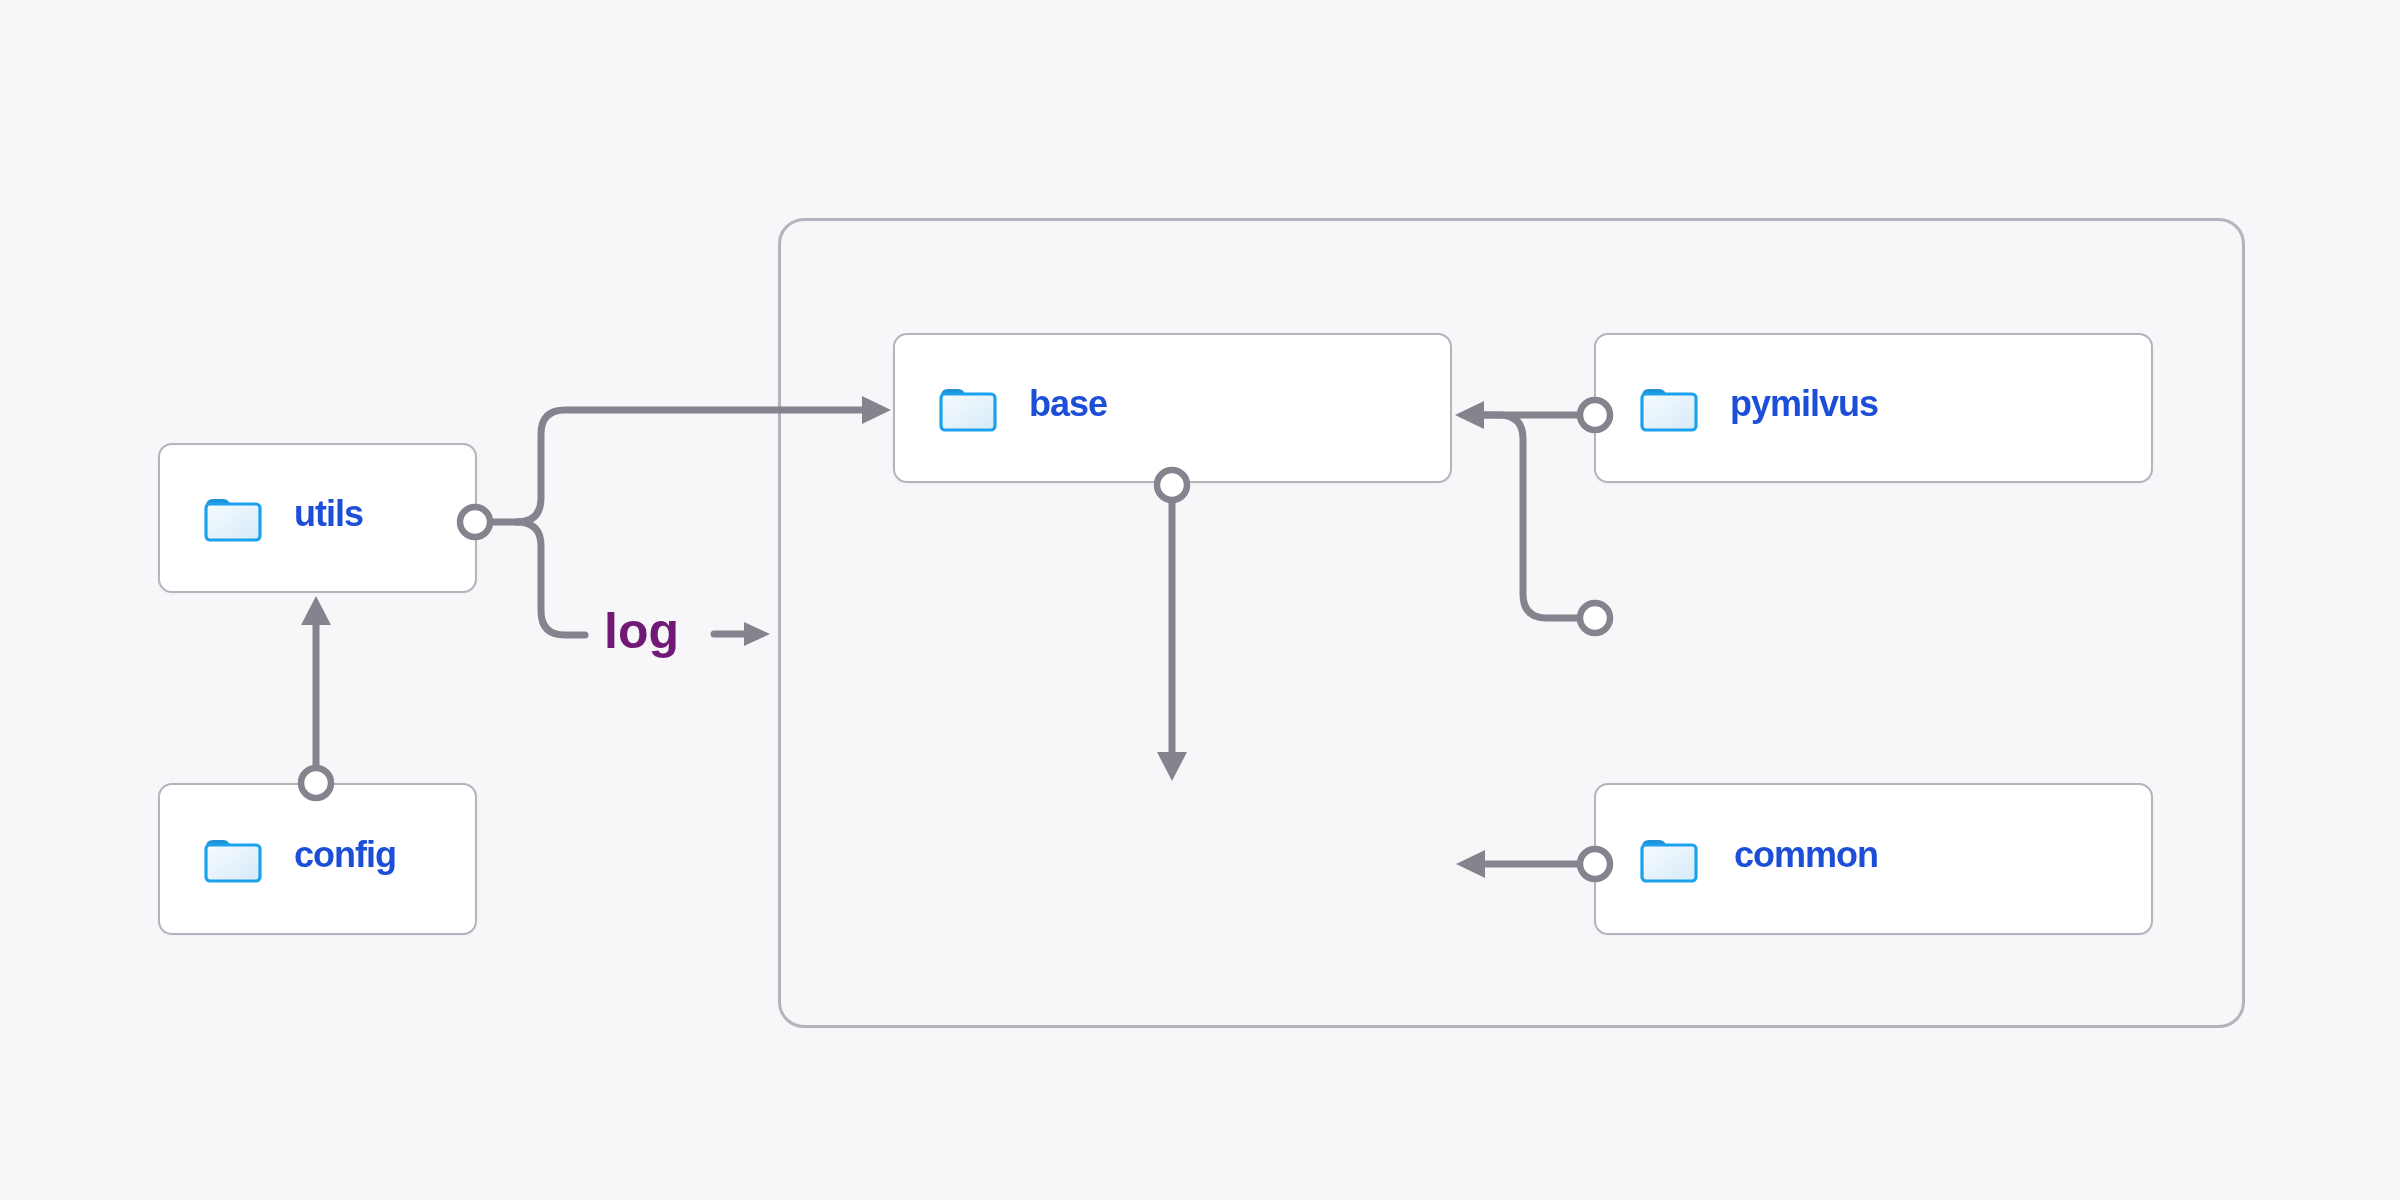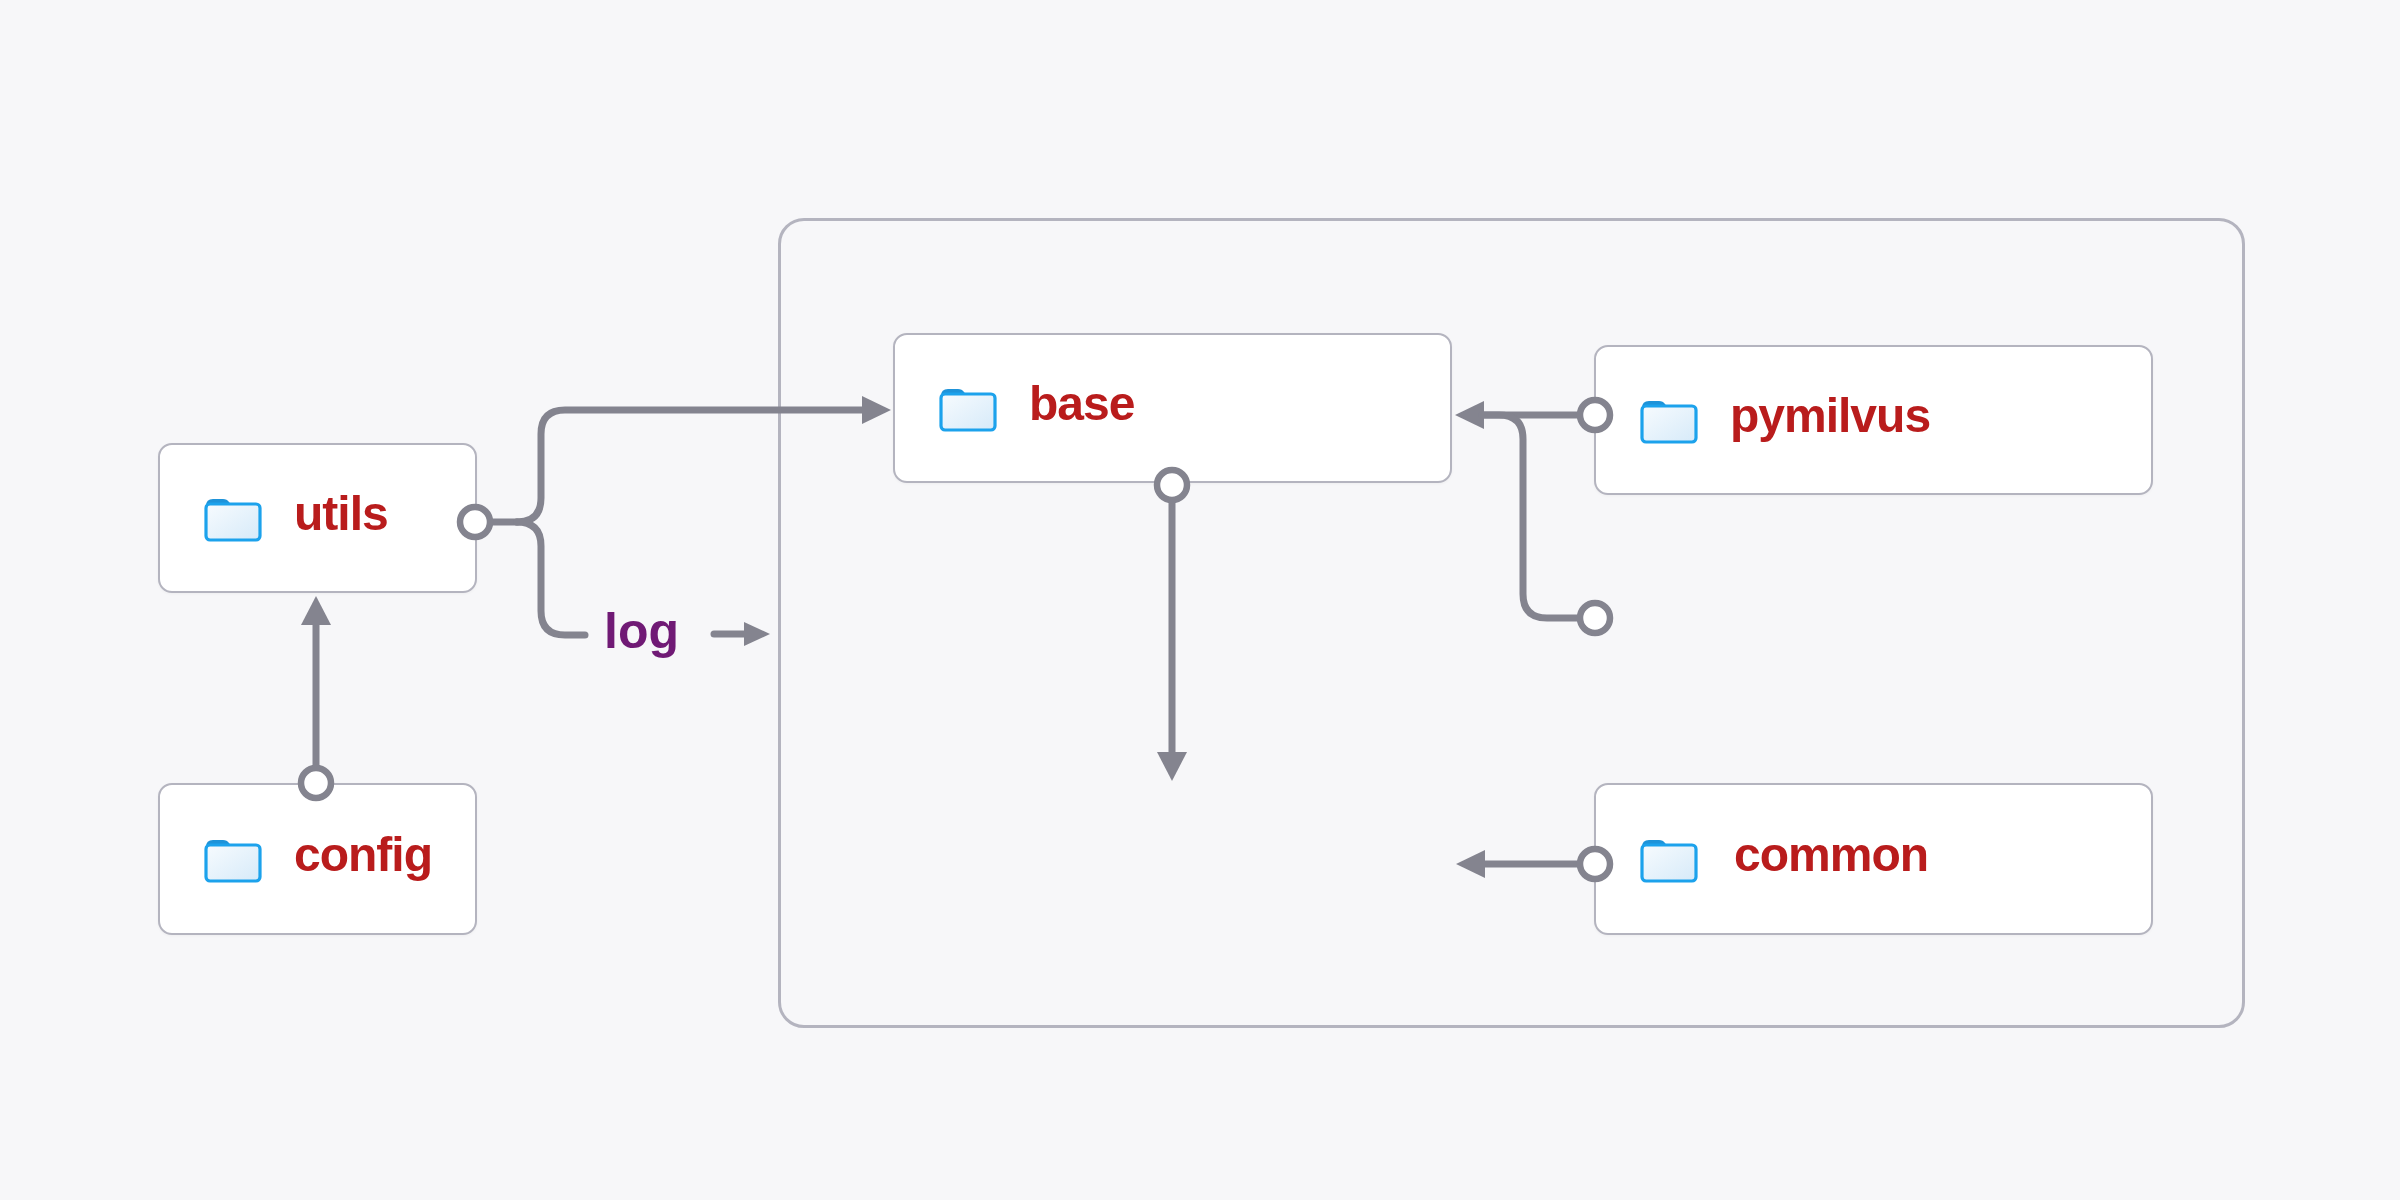--- a/index.html
+++ b/index.html
@@ -60,33 +60,33 @@
     border-radius: 14px;
     box-sizing: border-box;
     display: flex;
     align-items: center;
     padding-left: 44px;
     gap: 32px;
     box-shadow: 0 1px 3px rgba(16,23,38,0.04);
     z-index: 1;
   }
   .node .node-label {
-    font-size: 48px;
+    font-size: 36px;
     font-weight: 700;
-    color: #b91c1c;
+    color: #1d4ed8;
     letter-spacing: -1px;
     line-height: 1;
     padding-bottom: 8px;
   }
   .node .folder { flex: 0 0 auto; }
 
   .node-utils     { left: 158px;  top: 443px; width: 319px; height: 150px; }
   .node-config    { left: 158px;  top: 783px; width: 319px; height: 152px; }
   .node-base      { left: 893px;  top: 333px; width: 559px; height: 150px; }
-  .node-pymilvus  { left: 1594px; top: 345px; width: 559px; height: 150px; }
+  .node-pymilvus  { left: 1594px; top: 333px; width: 559px; height: 150px; }
   .node-check     { left: 1594px; top: 540px; width: 559px; height: 150px; }
   .node-testcases { left: 893px;  top: 783px; width: 559px; height: 152px; }
   .node-common    { left: 1594px; top: 783px; width: 559px; height: 152px; gap: 36px; }
 
   
   .connector-layer {
     position: absolute;
     left: 0; top: 0;
     width: 2400px;
     height: 1200px;

